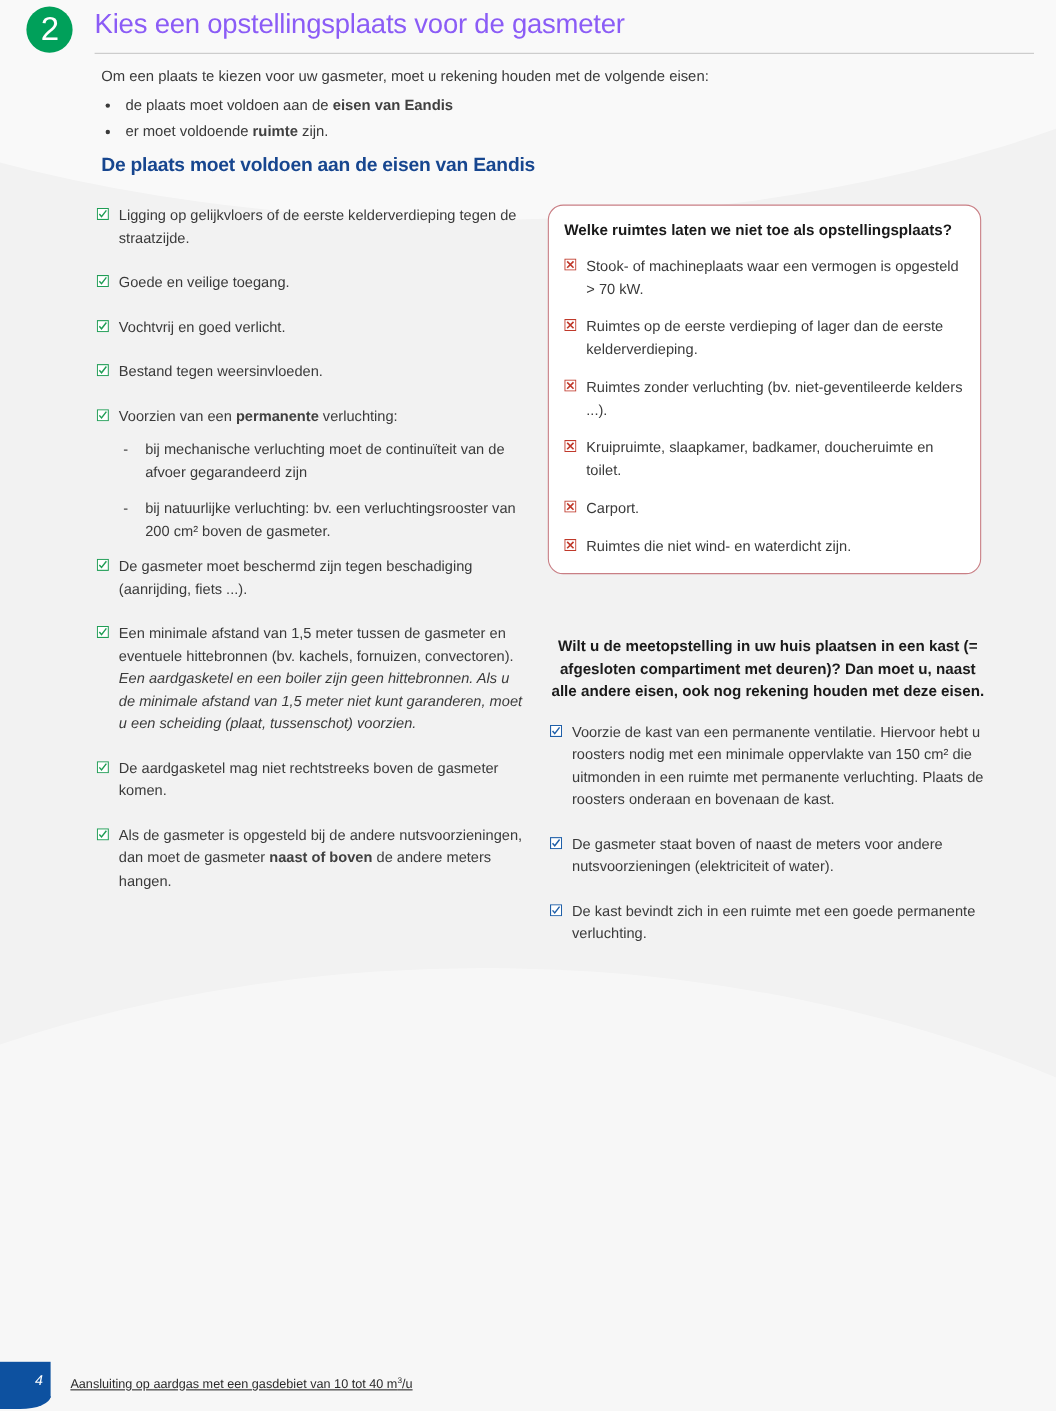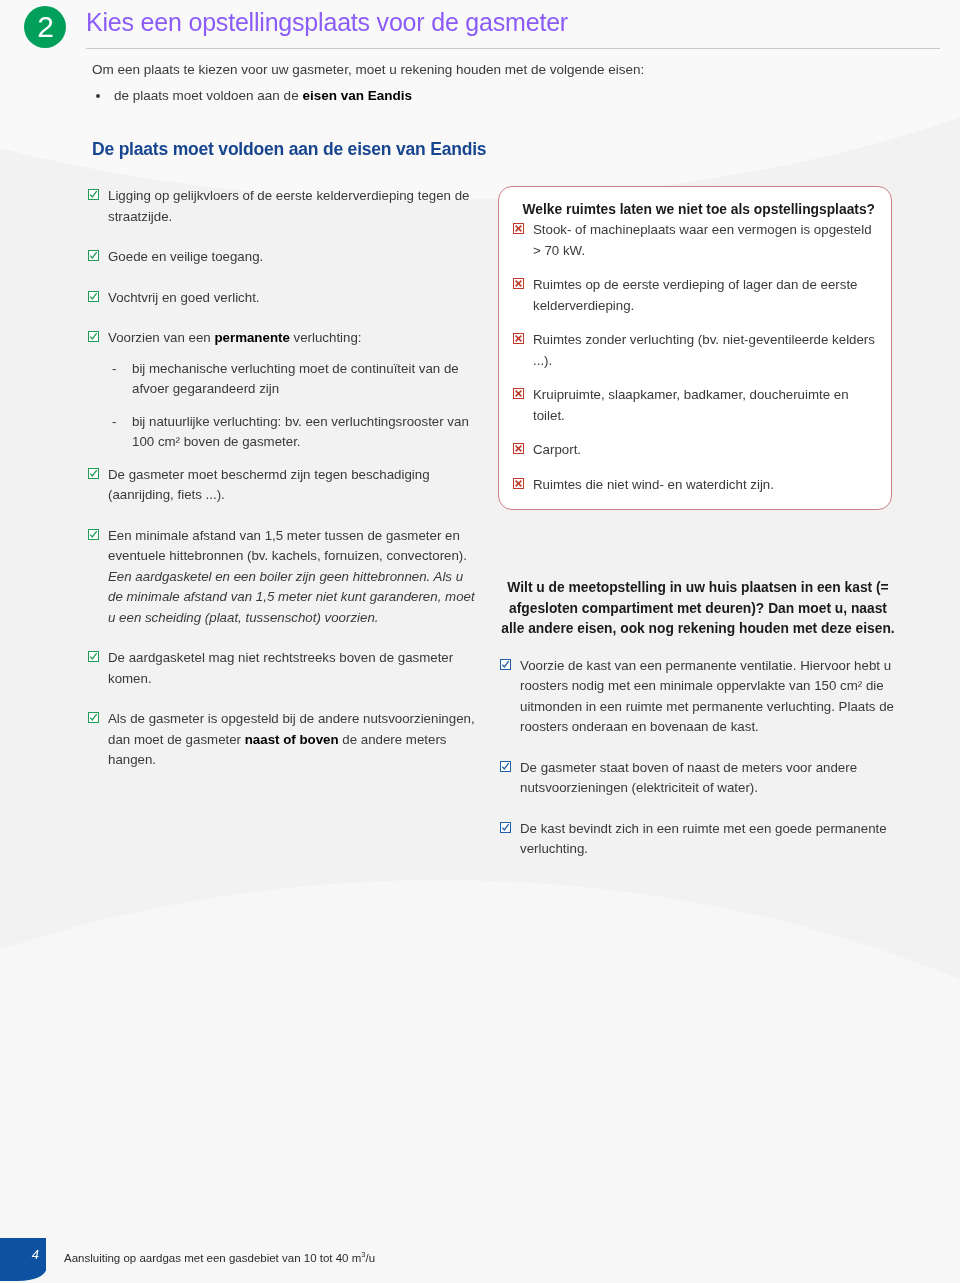--- a/index.html
+++ b/index.html
@@ -117,21 +117,21 @@
   .intro-bullets li::before {
     content: "";
     position: absolute;
     left: 4px;
     top: 10px;
     width: 4px;
     height: 4px;
     border-radius: 50%;
     background: #3a3a3a;
   }
-  b, strong { font-weight: bold; color: #000000; }
+  b, strong { font-weight: bold; color: #404040; }
 
   
   .section-heading {
     position: absolute;
     left: 92px;
     top: 139px;
     font-size: 17.5px;
     color: #17468f;
     font-weight: bold;
     letter-spacing: -0.2px;
@@ -204,23 +204,22 @@
     box-sizing: border-box;
     border: 1px solid #c97f85;
     border-radius: 14px;
     background: #ffffff;
     padding: 14px 16px 14px 14px;
   }
   .red-box-title {
     font-size: 13.8px;
     font-weight: bold;
     color: #1a1a1a;
-    margin-bottom: 1px;
+    margin-bottom: 13px;
     line-height: 18px;
-    text-align: right;
   }
 
   
   .lower-right {
     position: absolute;
     left: 2px;
     top: 392px;
     width: 396px;
   }
   .lower-right-title {
@@ -266,20 +265,21 @@
     background: #0d51a0;
     border-radius: 0 0 60% 0 / 0 0 100% 0;
   }
   .footer-text {
     position: absolute;
     left: 64px;
     top: 8px;
     line-height: 33px;
     font-size: 11.5px;
     color: #2b2b2b;
+    text-decoration: underline;
   }
   .footer-text sup { font-size: 7.5px; }
 
   
   svg.icon { display: block; }
 </style>
 </head>
 <body>
 
 <div class="bg-swoosh-top"></div>
@@ -289,20 +289,21 @@
 
   <div class="header">
     <div class="step-badge">2</div>
     <div class="page-title">Kies een opstellingsplaats voor de gasmeter</div>
     <div class="title-rule"></div>
   </div>
 
   <div class="intro">Om een plaats te kiezen voor uw gasmeter, moet u rekening houden met de volgende eisen:</div>
   <ul class="intro-bullets">
     <li><span>de plaats moet voldoen aan de </span><b>eisen van Eandis</b><span></span></li>
+    <li><span>er moet voldoende </span><b>ruimte</b><span> zijn.</span></li>
   </ul>
 
   <div class="section-heading">De plaats moet voldoen aan de eisen van Eandis</div>
 
   <div class="col-left">
 
     <div class="ck-item loose">
       <span class="box">
         <svg class="icon" width="11" height="11" viewBox="0 0 11 11">
             <rect x="0.5" y="0.5" width="10" height="10" fill="#ffffff" stroke="#1f9d55" stroke-width="1"></rect>
@@ -325,32 +326,41 @@
     <div class="ck-item loose">
       <span class="box">
         <svg class="icon" width="11" height="11" viewBox="0 0 11 11">
             <rect x="0.5" y="0.5" width="10" height="10" fill="#ffffff" stroke="#1f9d55" stroke-width="1"></rect>
             <path d="M2.3 5.6 L4.3 7.9 L8.7 2.2" fill="none" stroke="#1f9d55" stroke-width="1.3"></path>
           </svg>
       </span>
       <span>Vochtvrij en goed verlicht.</span>
     </div>
 
+    <div class="ck-item loose">
+      <span class="box">
+        <svg class="icon" width="11" height="11" viewBox="0 0 11 11">
+            <rect x="0.5" y="0.5" width="10" height="10" fill="#ffffff" stroke="#1f9d55" stroke-width="1"></rect>
+            <path d="M2.3 5.6 L4.3 7.9 L8.7 2.2" fill="none" stroke="#1f9d55" stroke-width="1.3"></path>
+          </svg>
+      </span>
+      <span>Bestand tegen weersinvloeden.</span>
+    </div>
 
     <div class="ck-item tight">
       <span class="box">
         <svg class="icon" width="11" height="11" viewBox="0 0 11 11">
             <rect x="0.5" y="0.5" width="10" height="10" fill="#ffffff" stroke="#1f9d55" stroke-width="1"></rect>
             <path d="M2.3 5.6 L4.3 7.9 L8.7 2.2" fill="none" stroke="#1f9d55" stroke-width="1.3"></path>
           </svg>
       </span>
       <span>Voorzien van een </span><b>permanente</b><span> verluchting:</span>
       <ul class="sub-list">
         <li>bij mechanische verluchting moet de continuïteit van de afvoer gegarandeerd zijn</li>
-        <li>bij natuurlijke verluchting: bv. een verluchtingsrooster van 100 cm² boven de gasmeter.</li>
+        <li>bij natuurlijke verluchting: bv. een verluchtingsrooster van 200 cm² boven de gasmeter.</li>
       </ul>
     </div>
 
     <div class="ck-item loose">
       <span class="box">
         <svg class="icon" width="11" height="11" viewBox="0 0 11 11">
             <rect x="0.5" y="0.5" width="10" height="10" fill="#ffffff" stroke="#1f9d55" stroke-width="1"></rect>
             <path d="M2.3 5.6 L4.3 7.9 L8.7 2.2" fill="none" stroke="#1f9d55" stroke-width="1.3"></path>
           </svg>
       </span>

